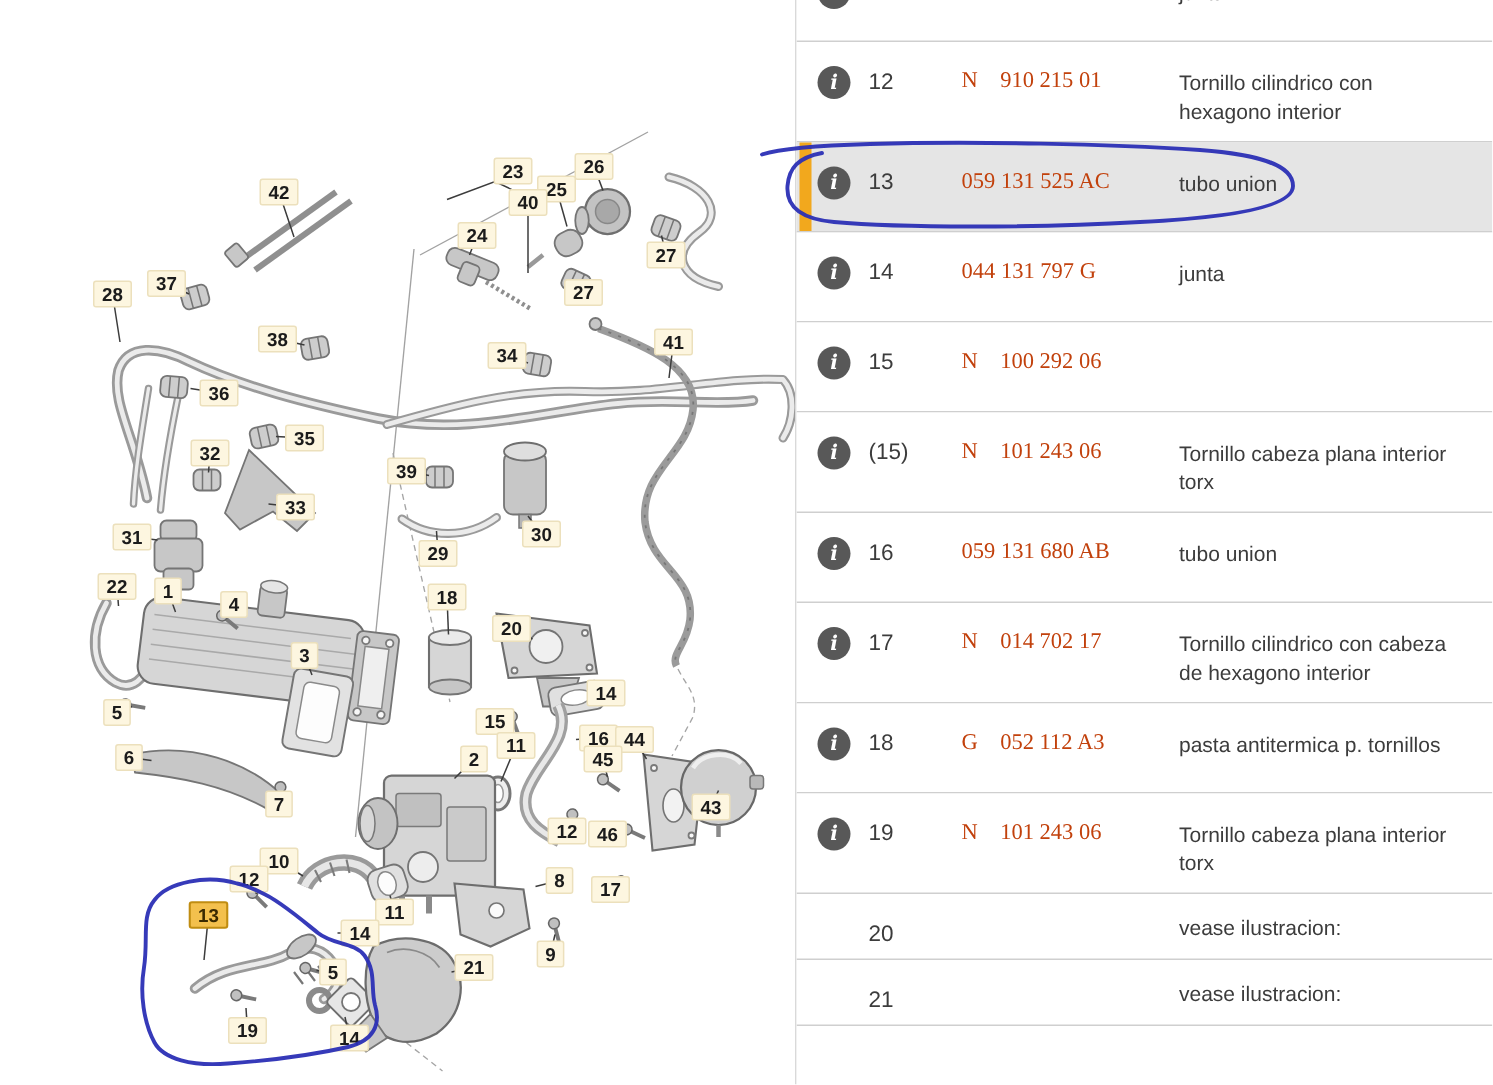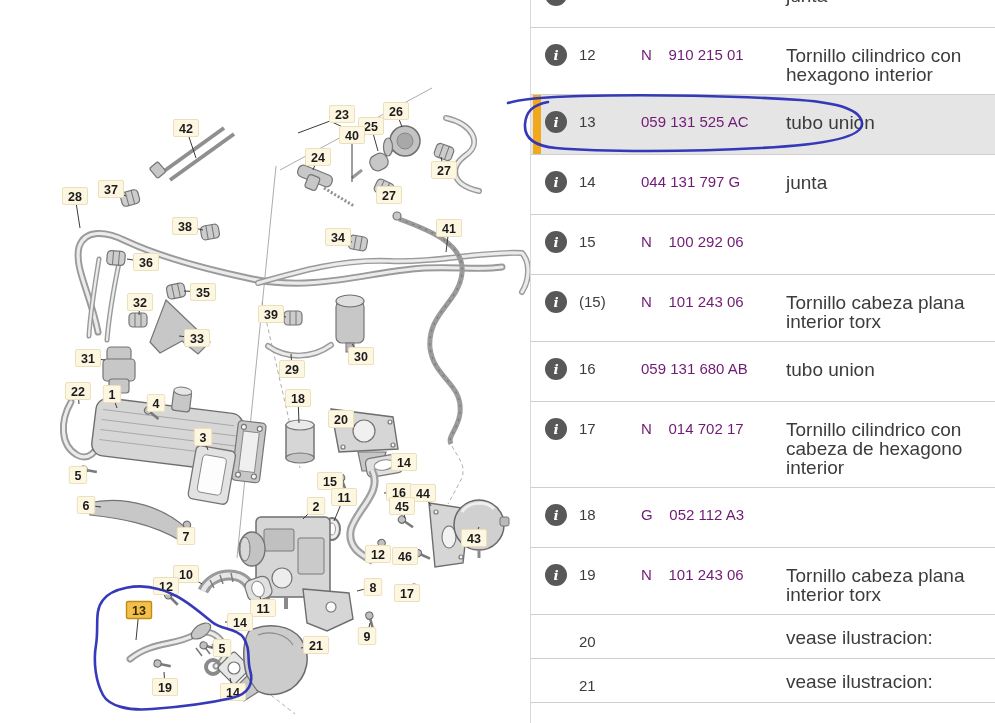--- a/index.html
+++ b/index.html
@@ -21,22 +21,22 @@
   .row{position:relative;min-height:60px;box-sizing:border-box;padding:18px 0 10px 0;
        border-bottom:1px solid #cfcfcf;background:#fff;}
   .row.noinfo{min-height:44px;padding:13px 0 0 0;}
   .row.selected{background:#e5e5e5;}
   .row.clipped{margin-top:-32px;}
   .selbar{position:absolute;left:2px;top:0;bottom:0;width:8px;background:#f2a81d;}
   .info-icon{position:absolute;left:14px;top:16px;width:22px;height:22px;border-radius:50%;
              background:#585858;color:#fff;display:flex;align-items:center;justify-content:center;
              font-family:"DejaVu Serif",serif;font-style:italic;font-size:13.5px;font-weight:700;}
   .pos{position:absolute;left:48px;top:18px;font-size:15px;color:#3c3c3c;}
-  .pn{position:absolute;left:110px;top:18px;font-size:15px;color:#701a75;white-space:pre;}
-  .desc{margin-left:255px;width:184px;font-size:19px;line-height:19px;color:#3c3c3c;}
+  .pn{position:absolute;left:110px;top:18px;font-size:15px;color:#c2410c;white-space:pre;font-family:Liberation Serif, serif;}
+  .desc{margin-left:255px;width:184px;font-size:14px;line-height:19px;color:#3c3c3c;}
 
   
   .anno-overlay{position:absolute;left:0;top:0;width:995px;height:723px;pointer-events:none;z-index:9;}
   .anno{fill:none;stroke:#2b2fb5;stroke-width:2.6;stroke-linecap:round;stroke-linejoin:round;opacity:.95;}
 
   
   .pipe{fill:none;stroke:#9a9a9a;stroke-width:7;stroke-linecap:round;stroke-linejoin:round;}
   .pipe-in{fill:none;stroke:#ebebeb;stroke-width:3.2;stroke-linecap:round;stroke-linejoin:round;}
   .part{fill:#d6d6d6;stroke:#6e6e6e;stroke-width:1.4;}
   .part2{fill:#c7c7c7;stroke:#757575;stroke-width:1.2;}
@@ -431,20 +431,21 @@
     <div class="row">
       <div class="info-icon">i</div>
       <div class="pos">17</div>
       <div class="pn">N    014 702 17</div>
       <div class="desc">Tornillo cilindrico con cabeza de hexagono interior</div>
     </div>
     <div class="row">
       <div class="info-icon">i</div>
       <div class="pos">18</div>
       <div class="pn">G    052 112 A3</div>
+      <div class="desc">pasta antitermica p. tornillos</div>
     </div>
     <div class="row">
       <div class="info-icon">i</div>
       <div class="pos">19</div>
       <div class="pn">N    101 243 06</div>
       <div class="desc">Tornillo cabeza plana interior torx</div>
     </div>
     <div class="row noinfo">
       <div class="pos">20</div>
       <div class="desc">vease ilustracion:</div>

